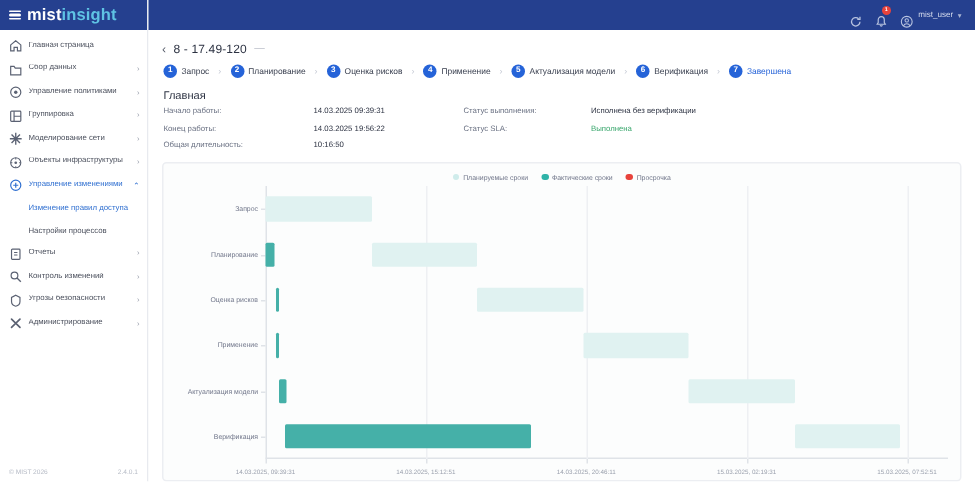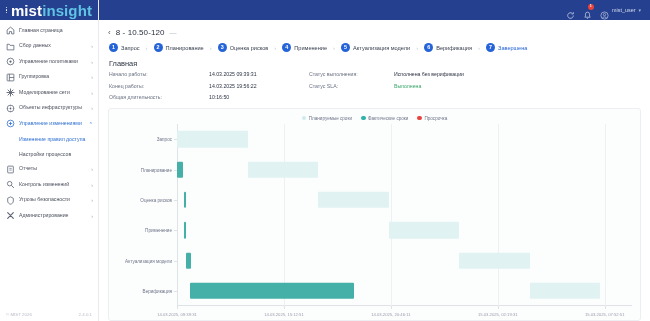--- a/index.html
+++ b/index.html
@@ -19,21 +19,21 @@
     display: flex; flex-direction: column;
     flex: 0 0 99px;
   }
   .brand {
     height: 20px; background: #25408f;
     display: flex; align-items: center; gap: 4px;
     padding: 0 6px; flex: 0 0 20px;
   }
   .burger { display: flex; flex-direction: column; gap: 1.5px; width: 8px; }
   .burger i { display: block; height: 1.2px; background: #ffffff; border-radius: 1px; }
-  .brand-text { font-size: 15px; font-weight: bold; letter-spacing: .1px; line-height: 1; white-space: nowrap; }
+  .brand-text { font-size: 11px; font-weight: bold; letter-spacing: .1px; line-height: 1; white-space: nowrap; }
   .brand-mist { color: #ffffff; }
   .brand-insight { color: #5fc3e4; }
 
   .nav { flex: 1 1 auto; padding-top: 3px; overflow: hidden; }
   .nav-item {
     display: flex; align-items: center; gap: 4px;
     height: 15.5px; padding: 0 5px 0 6px;
     cursor: pointer; position: relative;
   }
   .nav-item .ico { width: 9px; height: 9px; flex: 0 0 9px; display: block; }
@@ -299,21 +299,21 @@
         </span>
         <span class="user-name">mist_user</span>
         <span class="user-caret">▾</span>
       </span>
     </div>
 
     <div class="content">
 
       <div class="crumb">
         <span class="crumb-back">‹</span>
-        <span class="crumb-title">8 - 10.50-120</span>
+        <span class="crumb-title">8 - 17.49-120</span>
         <span class="crumb-dash">—</span>
       </div>
 
       <div class="stepper">
         <span class="step">
           <span class="step-num">1</span>
           <span class="step-lbl">Запрос</span>
         </span>
         <span class="step-arrow">›</span>
         <span class="step">

